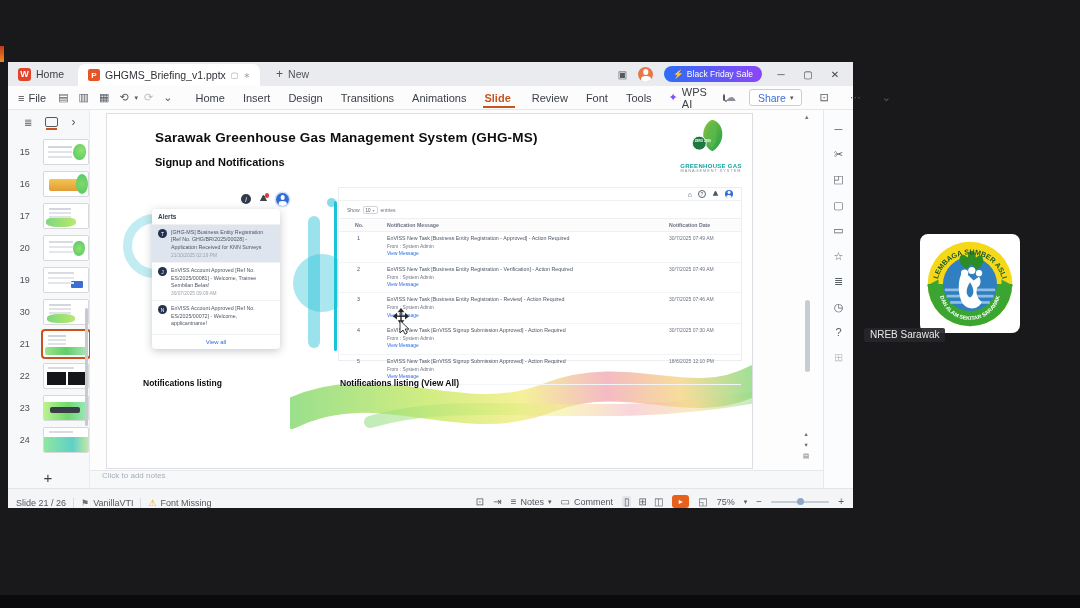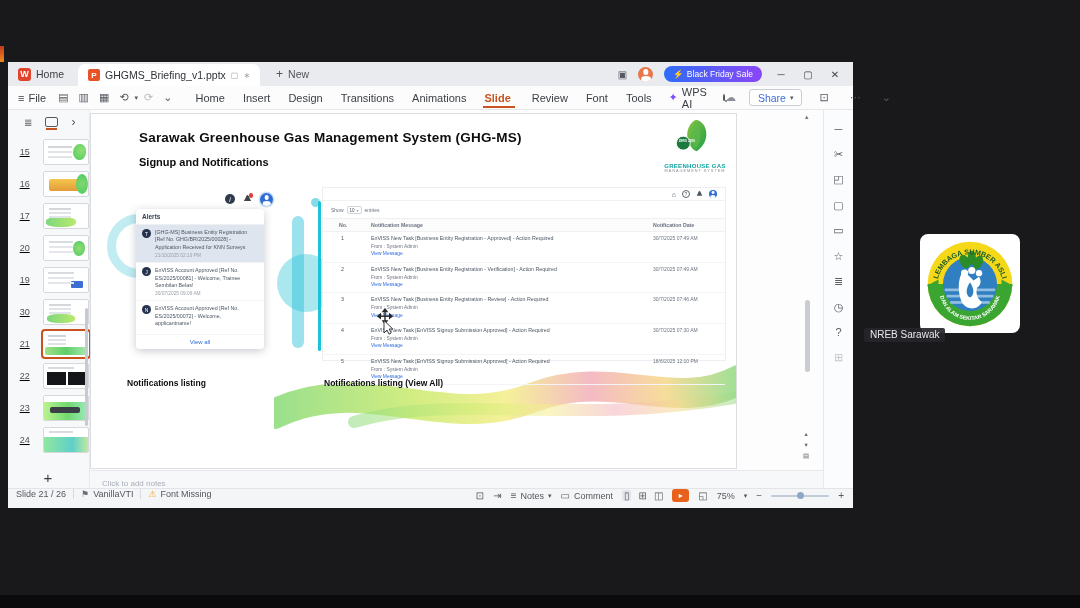--- a/index.html
+++ b/index.html
@@ -49,21 +49,21 @@
   .cloud-icon { font-size:11px; color:#8a8f98; }
   .share-btn { display:flex; align-items:center; gap:4px; border:1px solid #c9cdd4; border-radius:3px; height:17px; padding:0 8px; font-size:10.5px; color:#3f6fd8; background:#fff;text-align:right; }
 
   
   .thumbpanel { position:absolute; left:0; top:48px; width:82px; height:378px; background:#f7f8fa; border-right:1px solid #e8eaee; }
   .tp-head { display:flex; align-items:center; gap:13px; padding:5px 0 3px 16px; color:#555a61; font-size:10px; }
   .tp-slide { width:13px; height:10px; border:1px solid #555a61; border-radius:2px; position:relative; }
   .tp-slide::after { content:""; position:absolute; left:0; right:0; bottom:-4px; height:2px; background:#c8531f; }
   .tp-expand { font-size:12px; color:#555a61; }
   .thumb-list { display:flex; flex-direction:column; gap:6px; padding-top:7px; }
-  .thumb-row { display:flex; align-items:center; gap:13px; height:26px;text-decoration:underline; }
+  .thumb-row { display:flex; align-items:center; gap:13px; height:26px; }
   .thumb-num { width:22px; text-align:right; font-size:9px; color:#4b4f55; }
   .thumb { width:47px; height:26px; background:#fff; border:1px solid #d6d8dc; border-radius:2px; position:relative; overflow:hidden; }
   .thumb.sel { box-shadow:0 0 0 2px #c8531f; border-color:#fff; }
   .v15::before { content:""; position:absolute; right:2px; top:4px; width:13px; height:16px; background:radial-gradient(circle at 65% 40%,#8fdf74,#4fc95f); border-radius:55% 45% 50% 50%; }
   .v15::after  { content:""; position:absolute; left:4px; top:6px; width:24px; height:2px; background:#d3d7dc; box-shadow:0 5px 0 #e0e4e8,0 10px 0 #e0e4e8; }
   .v16::before { content:""; position:absolute; left:5px; right:9px; top:7px; height:12px; background:linear-gradient(180deg,#f4c64d,#e29c38); border-radius:2px; }
   .v16::after  { content:""; position:absolute; right:0px; top:2px; width:12px; height:20px; background:radial-gradient(circle,#7fd96f,#4fc95f); border-radius:50%; }
   .v17::before { content:""; position:absolute; left:2px; bottom:1px; width:30px; height:10px; background:linear-gradient(90deg,#7ed77d,#b9e96f); border-radius:40%; }
   .v17::after  { content:""; position:absolute; left:5px; top:4px; width:22px; height:2px; background:#d3d7dc; box-shadow:0 4px 0 #e0e4e8,0 8px 0 #e0e4e8; }
   .v18::before { content:""; position:absolute; right:3px; top:5px; width:12px; height:15px; background:radial-gradient(circle,#8fdf74,#52c763); border-radius:50% 45% 55% 50%; }
@@ -78,21 +78,21 @@
   .v22::after  { content:""; position:absolute; left:4px; top:3px; width:26px; height:2px; background:#d8dce0; }
   .v23::before { content:""; position:absolute; left:0; right:0; top:6px; bottom:0; background:linear-gradient(90deg,#baf28e,#6fd96f 55%,#9fe8c0); }
   .v23::after  { content:""; position:absolute; left:6px; top:11px; right:8px; height:6px; background:#3a3f46; border-radius:2px; z-index:1; }
   .v24::before { content:""; position:absolute; left:0; right:0; bottom:0; height:15px; background:linear-gradient(90deg,#8ee6a0,#5fd0c8 65%,#bfe9a0); }
   .v24::after  { content:""; position:absolute; left:5px; top:3px; width:24px; height:2px; background:#d8dce0; }
   .tp-scroll { position:absolute; right:1px; top:198px; width:3px; height:118px; background:#c7cacf; border-radius:2px; }
   .add-slide { position:absolute; left:0; width:80px; text-align:center; bottom:2px; font-size:15px; color:#3c4046; }
 
   
   .canvas { position:absolute; left:82px; top:48px; right:30px; bottom:38px; background:#fdfdfe; overflow:hidden; }
-  .slide { position:absolute; left:0; top:3px; width:647px; height:356px; background:#fff; border:1px solid #dcdee3; overflow:hidden; }
+  .slide { position:absolute; left:16px; top:3px; width:647px; height:356px; background:#fff; border:1px solid #dcdee3; overflow:hidden; }
   .s-title { position:absolute; left:48px; top:16px; font-size:13.5px; font-weight:bold; color:#0d0d0d; letter-spacing:.2px; z-index:3; }
   .s-subtitle { position:absolute; left:48px; top:42px; font-size:11px; font-weight:bold; color:#0d0d0d; z-index:3; }
   .ghg-logo { position:absolute; left:570px; top:4px; width:68px; text-align:center; z-index:3; }
   .ghg-name { font-size:6px; font-weight:bold; color:#11a3a0; letter-spacing:.3px; margin-top:1px; }
   .ghg-tag { font-size:3.8px; color:#8a8f98; letter-spacing:1px; }
   .decor { position:absolute; z-index:1; }
   .d-ring { left:16px; top:100px; width:64px; height:64px; border:9px solid rgba(45,193,212,.30); border-radius:50%; }
   .d-blob { left:186px; top:140px; width:58px; height:58px; background:rgba(45,196,214,.40); border-radius:50%; }
   .d-bar  { left:201px; top:102px; width:12px; height:132px; background:rgba(36,190,214,.45); border-radius:6px; }
   .d-dot  { left:220px; top:84px; width:9px; height:9px; background:rgba(36,190,214,.55); border-radius:50%; }
@@ -147,22 +147,22 @@
   
   .sb-up { position:absolute; left:797px; top:51px; font-size:7px; color:#777c83; }
   .sb-thumb { position:absolute; left:797px; top:238px; width:5px; height:72px; background:#c9ccd1; border-radius:3px; }
   .sb-nav { position:absolute; left:795px; top:368px; display:flex; flex-direction:column; gap:3px; align-items:center; font-size:6.5px; color:#6a6f76; }
 
   
   .rtools { position:absolute; right:0; top:48px; width:30px; height:378px; background:#fbfcfd; border-left:1px solid #e6e8ec; display:flex; flex-direction:column; align-items:center; gap:12.5px; padding-top:13px; font-size:11px; color:#5a5f66; }
   .rtools .dim { color:#c3c6cc; }
 
   
-  .notesbar { position:absolute; left:82px; right:30px; top:408px; height:18px; background:#f7f8fa; border-top:1px solid #e6e8ec; font-size:8px; color:#a8aeb7; display:flex; align-items:flex-end; padding-left:12px; }
-  .statusbar { position:absolute; left:0; bottom:0; width:100%; height:20px; background:#f4f5f7; border-top:1px solid #e2e4e8; display:flex; align-items:flex-start; font-size:9px; color:#53575e; }
+  .notesbar { position:absolute; left:82px; right:30px; top:408px; height:18px; background:#f7f8fa; border-top:1px solid #e6e8ec; font-size:8px; color:#a8aeb7; display:flex; align-items:flex-start; padding-left:12px; }
+  .statusbar { position:absolute; left:0; bottom:0; width:100%; height:20px; background:#f4f5f7; border-top:1px solid #e2e4e8; display:flex; align-items:flex-end; font-size:9px; color:#53575e; }
   .st-sep { width:1px; height:10px; background:#d8dadd; margin:0 7px; }
   .st-item { display:flex; align-items:center; gap:4px; }
   .warn-icon { color:#f0a11e; font-size:9px; }
   .theme-icon { color:#6a6f76; font-size:9px; }
   .st-right { margin-left:auto; display:flex; align-items:center; gap:9px; padding-right:9px; }
   .st-icon { font-size:10px; color:#565b62; }
   .view-group { display:flex; align-items:center; gap:7px; }
   .view-group .on { background:#e2e5ea; border-radius:2px; padding:0 2px; }
   .play-btn { width:17px; height:13px; background:#e8611c; border-radius:3px; color:#fff; font-size:8px; display:flex; align-items:center; justify-content:center; }
   .zoom-track { width:58px; height:2px; background:#c3cdd8; position:relative; border-radius:1px; }

